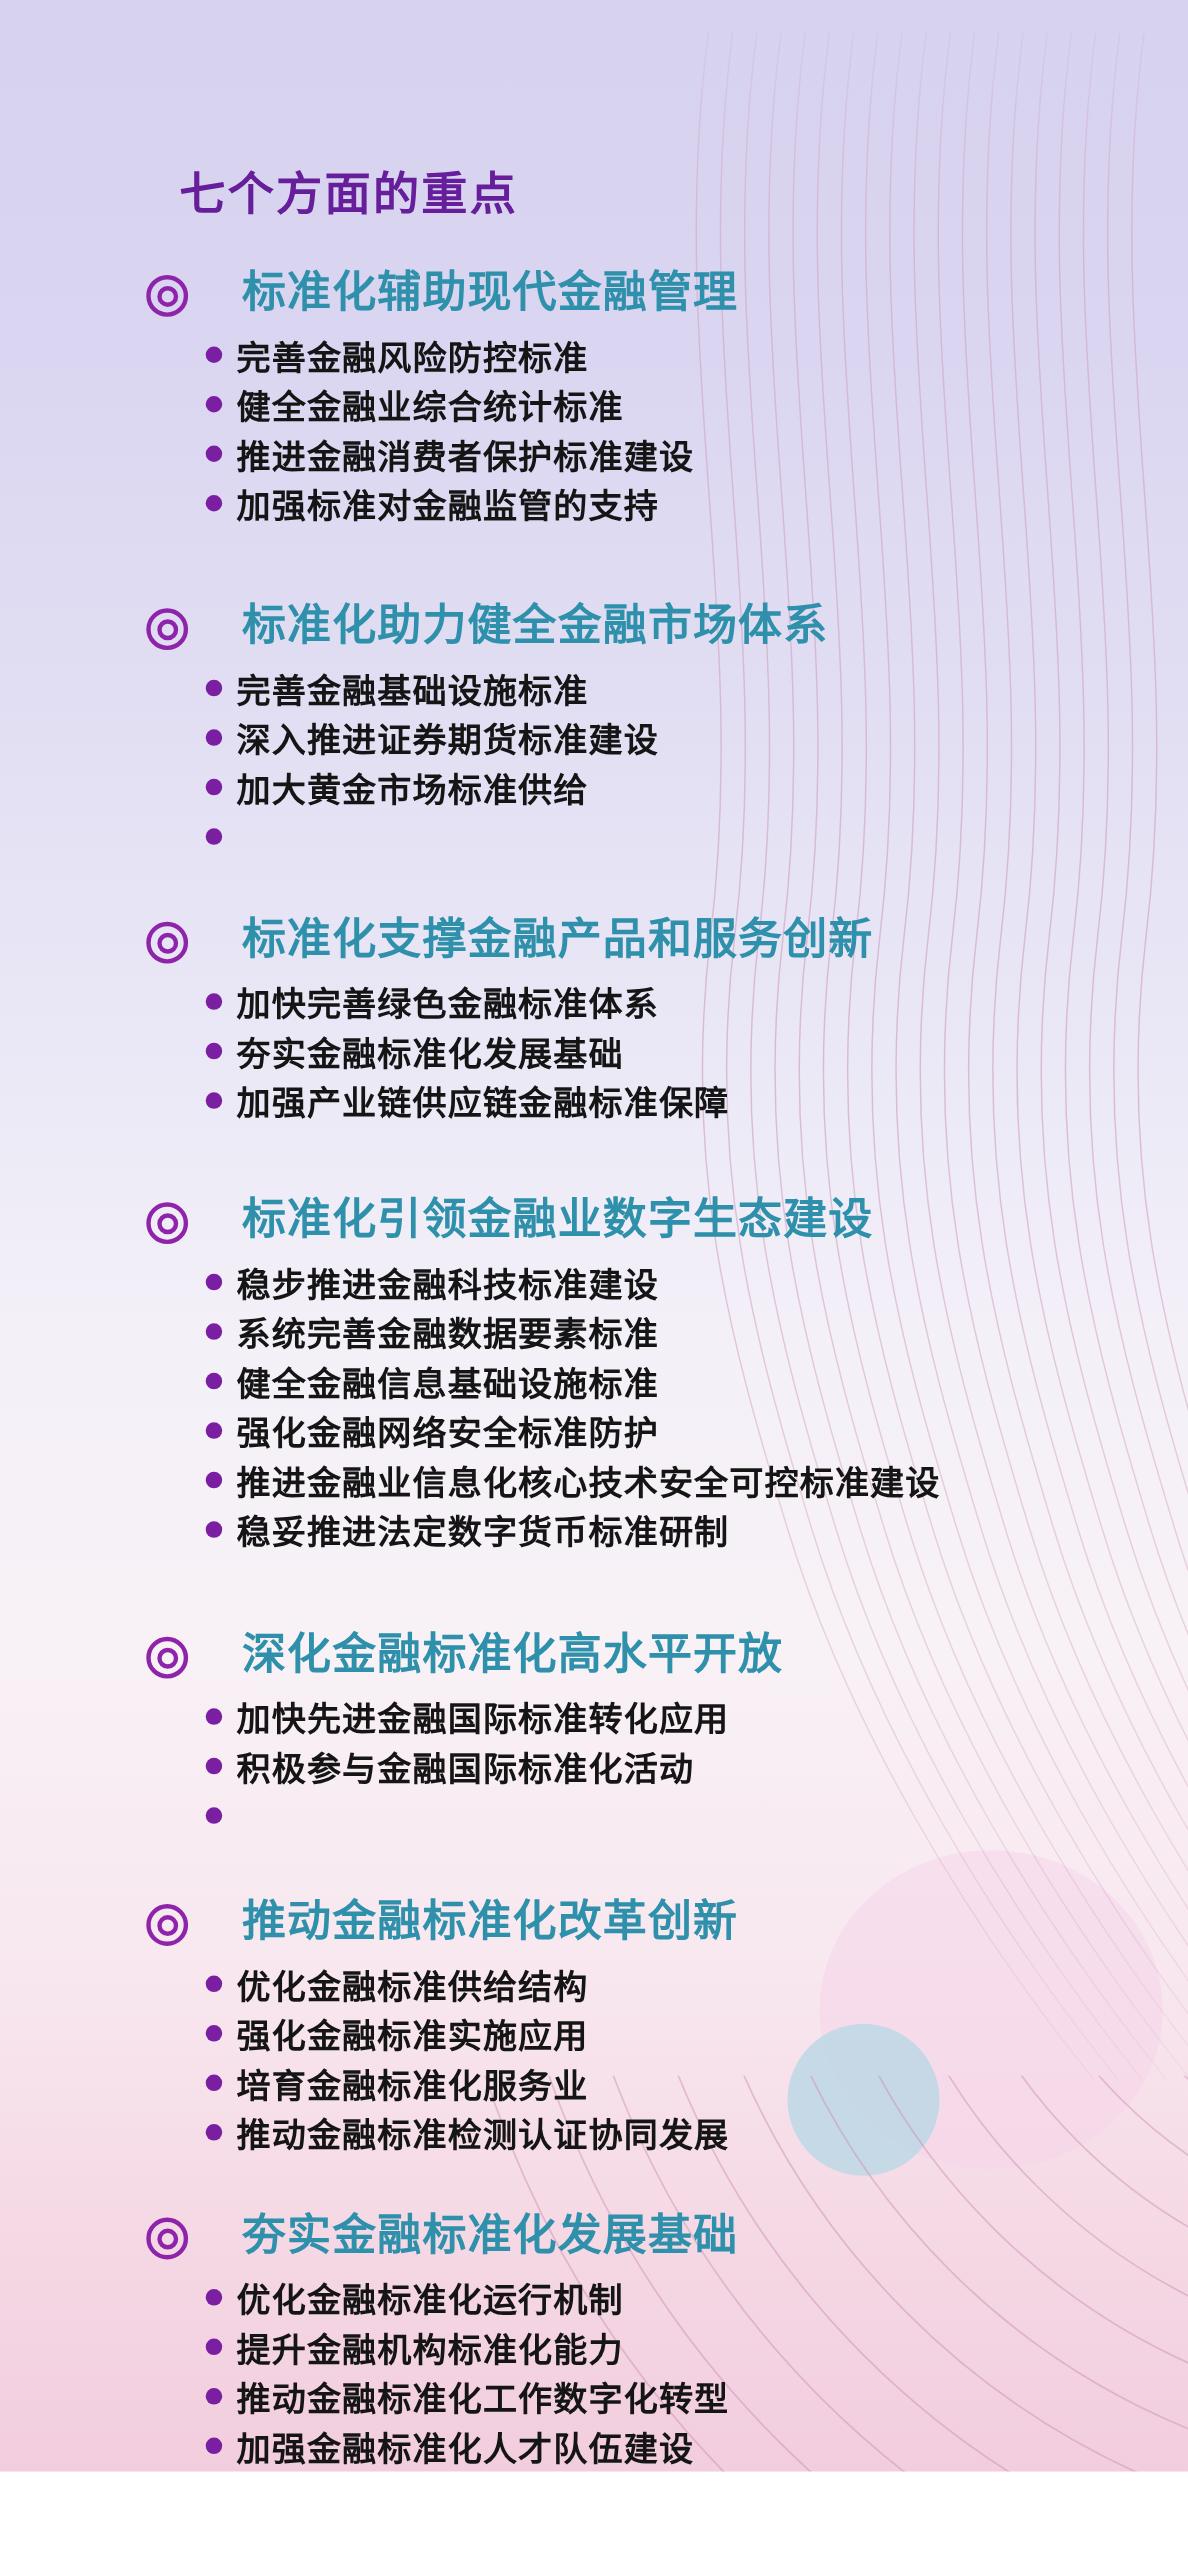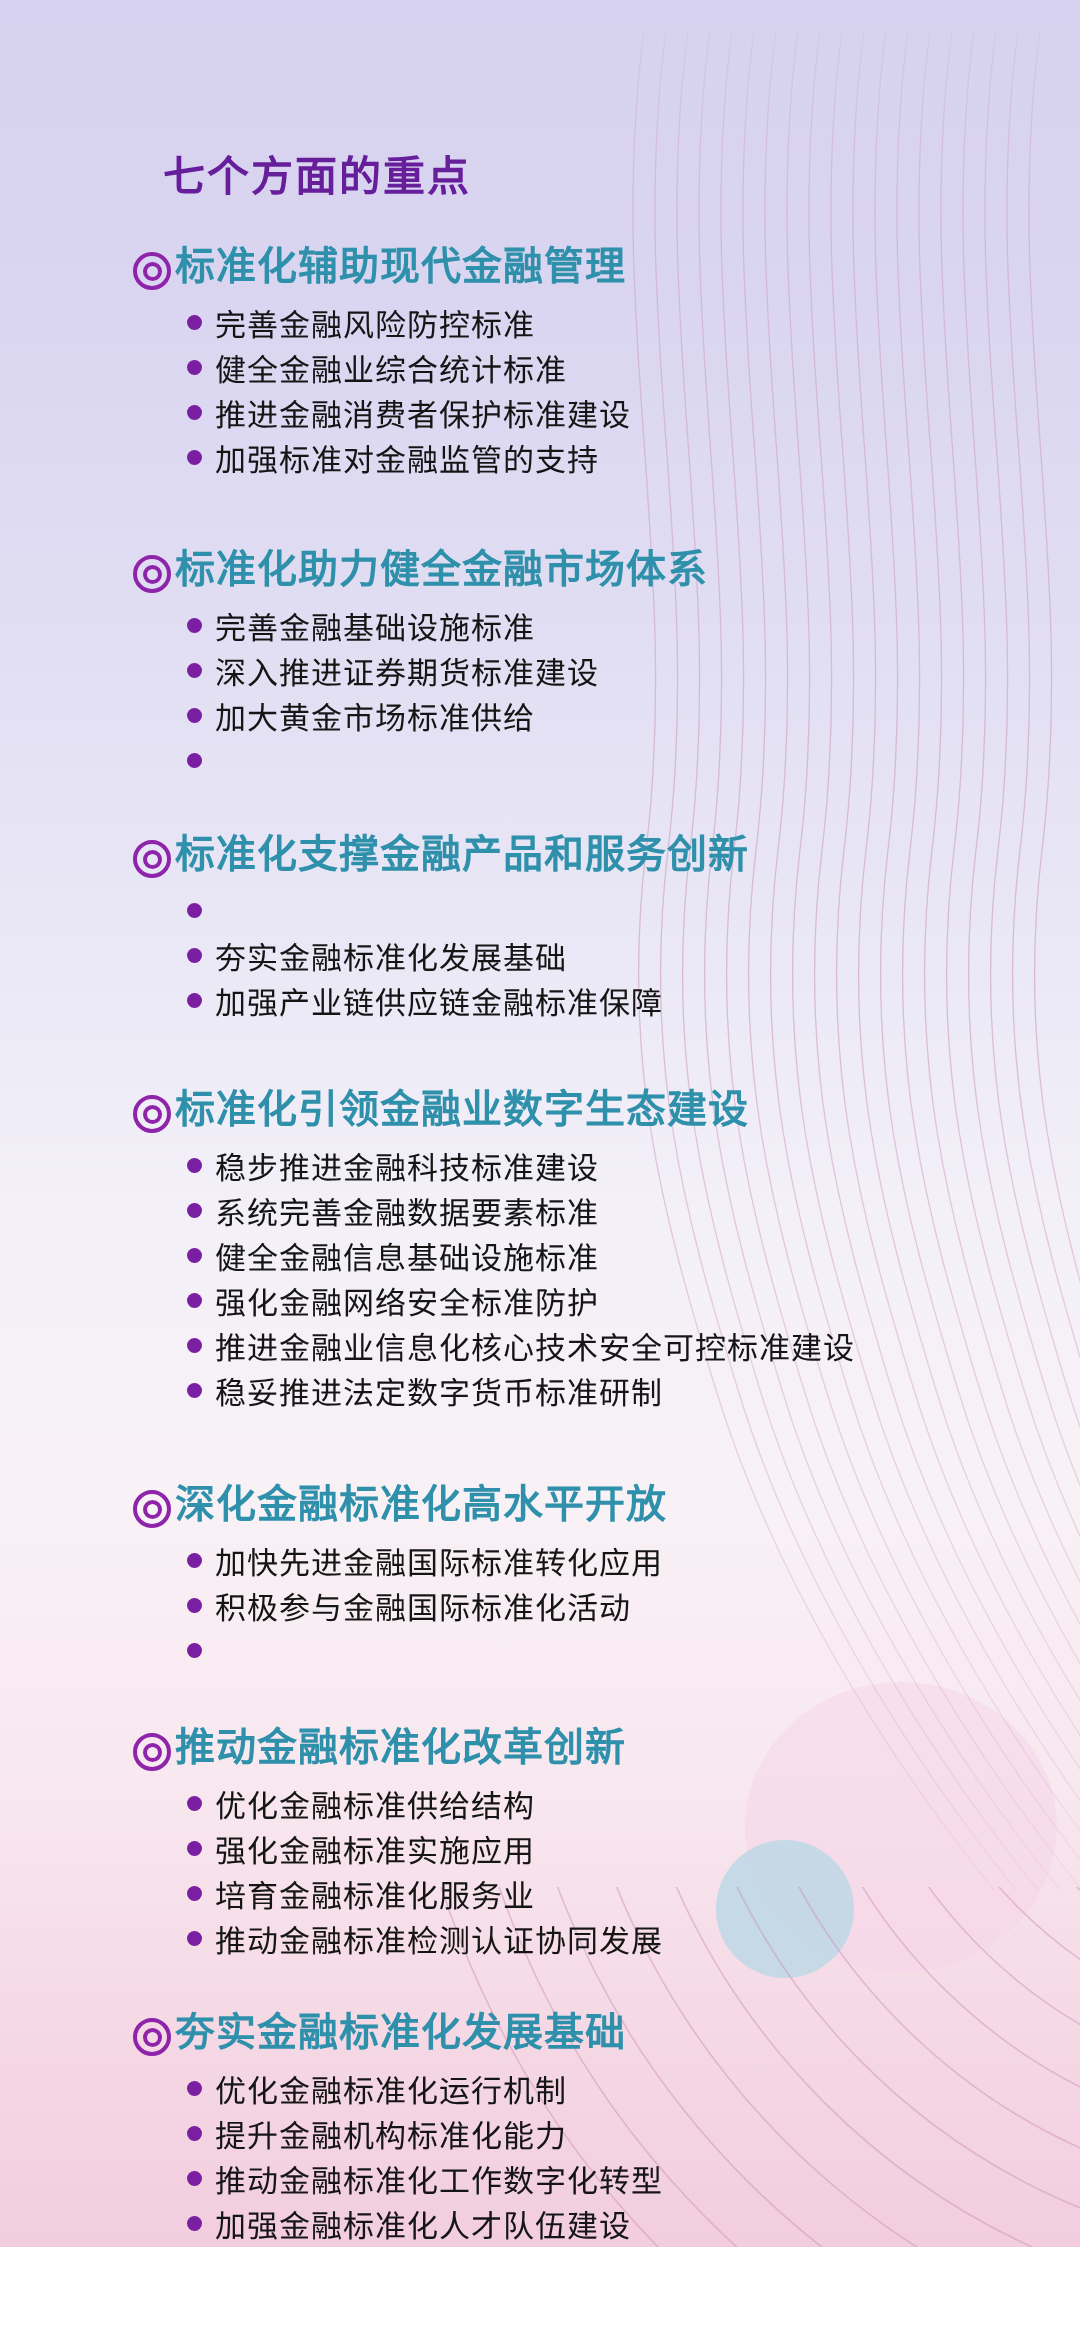--- a/index.html
+++ b/index.html
@@ -31,40 +31,40 @@
   .title{
     margin:152px 0 0 163px;
     font-size:42px; line-height:50px; font-weight:800;
     letter-spacing:2px; color:#671E9B;
   }
   .sec{ margin-left:133px; }
   .s1{ margin-top:40px; } .s2{ margin-top:65px; } .s3{ margin-top:47px; }
   .s4{ margin-top:62px; } .s5{ margin-top:67px; } .s6{ margin-top:50px; }
   .s7{ margin-top:47px; }
 
-  .h{ display:flex; align-items:flex-end; }
+  .h{ display:flex; align-items:center;gap:45px; }
   .ring{
     flex:0 0 auto; width:38px; height:38px; margin:6px 4px 0 0;
     border:4px solid #8E24AA; border-radius:50%;
     display:flex; align-items:center; justify-content:center;
   }
   .ring-inner{ width:19px; height:19px; border:4px solid #8E24AA; border-radius:50%; }
   .htext{
     font-size:40px; line-height:48px; font-weight:800;
     letter-spacing:1px; color:#2E90AA; white-space:nowrap;
   }
 
   .items{ list-style:none; margin:10px 0 0 54px; }
   .item{ display:flex; align-items:center; height:45px; white-space:nowrap; }
   .dot{
     flex:0 0 auto; width:15px; height:15px; border-radius:50%;
     background:#7B1FA2; margin-right:13px;
   }
   .itext{
-    font-size:31px; font-weight:400; letter-spacing:1px; color:#151515;
+    font-size:31px; font-weight:700; letter-spacing:1px; color:#151515;
   }
 </style>
 </head>
 <body>
 
 <div class="poster">
 
   <div class="deco pink-circle"></div>
   <div class="deco blue-circle"></div>
 
@@ -182,20 +182,21 @@
     <section class="sec s3">
       <div class="h">
         <span class="ring">
             <span class="ring-inner"></span>
           </span>
         <span class="htext">标准化支撑金融产品和服务创新</span>
       </div>
       <ul class="items">
         <li class="item">
             <span class="dot"></span>
+            <span class="itext">加快完善绿色金融标准体系</span>
           </li>
         <li class="item">
             <span class="dot"></span>
             <span class="itext">夯实金融标准化发展基础</span>
           </li>
         <li class="item">
             <span class="dot"></span>
             <span class="itext">加强产业链供应链金融标准保障</span>
           </li>
       </ul>

